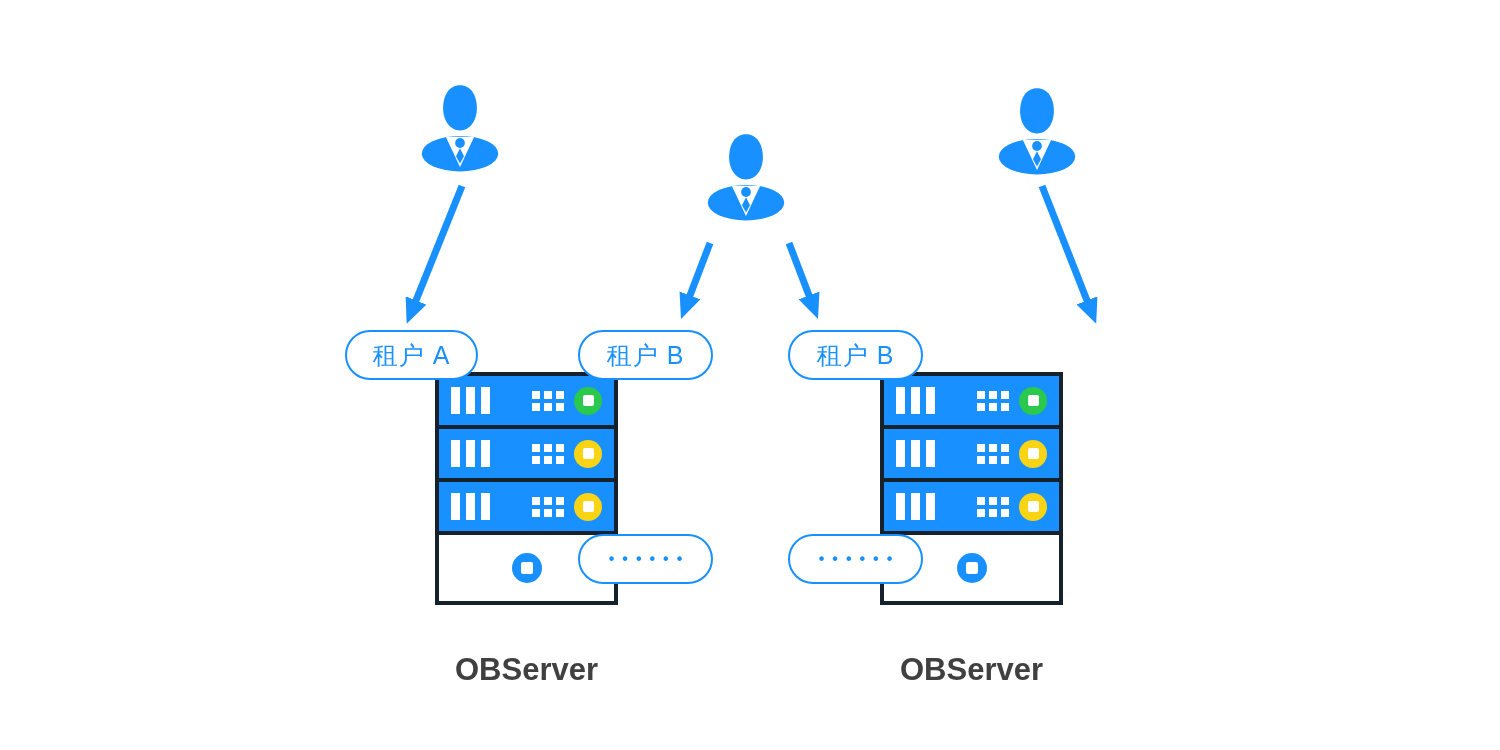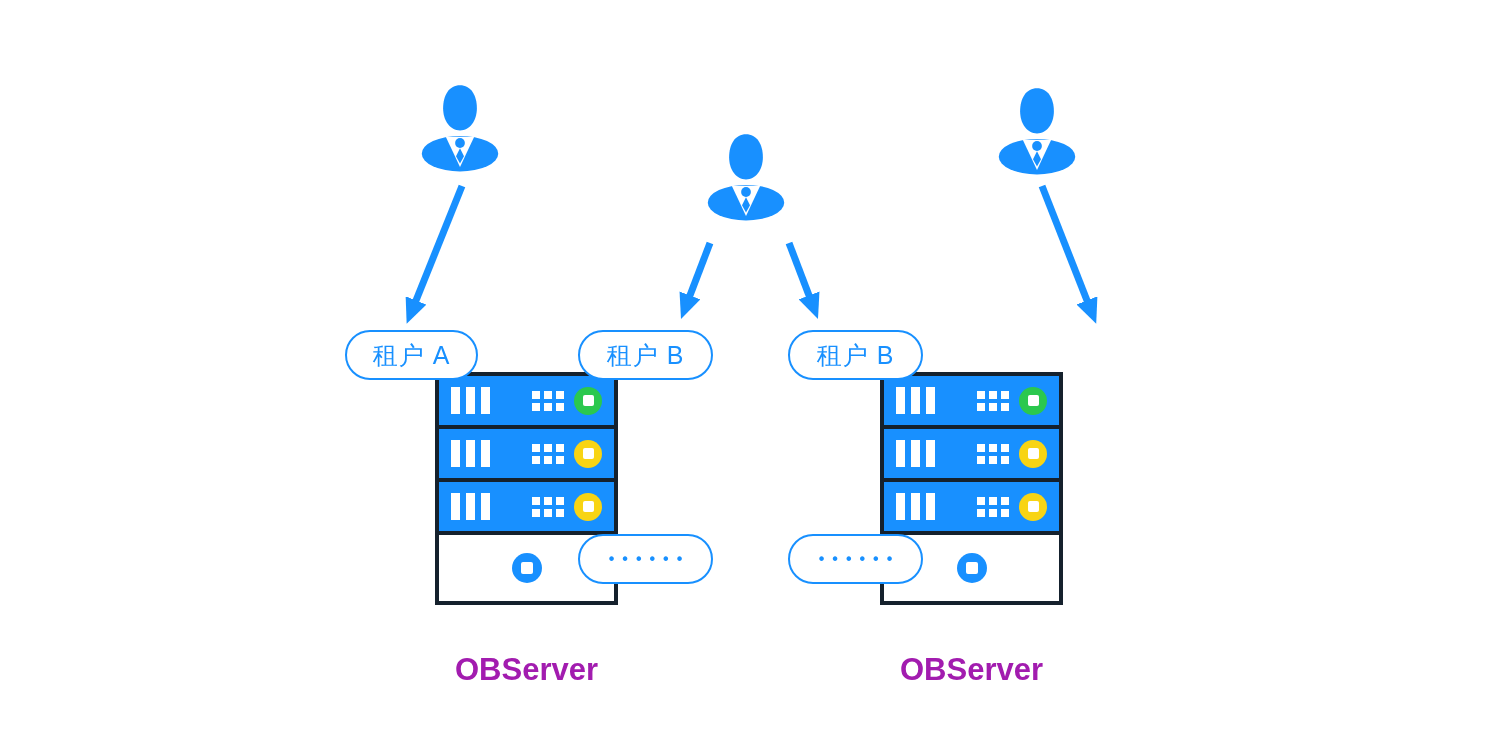--- a/index.html
+++ b/index.html
@@ -71,21 +71,21 @@
   .pill-a{left:345px;top:330px;width:133px;}
   .pill-b1{left:578px;top:330px;width:135px;}
   .pill-b2{left:788px;top:330px;width:135px;}
   .pill-c{left:1023px;top:330px;width:135px;}
   .pill-dots-left{left:578px;top:534px;width:135px;}
   .pill-dots-right{left:788px;top:534px;width:135px;}
   .pill.dots{font-size:16px;letter-spacing:8px;padding-left:8px;font-weight:bold;}
   
   .oblabel{
     position:absolute;z-index:2;width:183px;
-    text-align:center;font-size:31px;font-weight:bold;color:#a21caf;
+    text-align:center;font-size:31px;font-weight:bold;color:#404040;
   }
   .oblabel-left{left:435px;top:652px;}
   .oblabel-right{left:880px;top:652px;}
 </style>
 </head>
 <body>
 
 <div class="canvas">
 
   <svg class="arrows" viewBox="0 0 1500 750">

